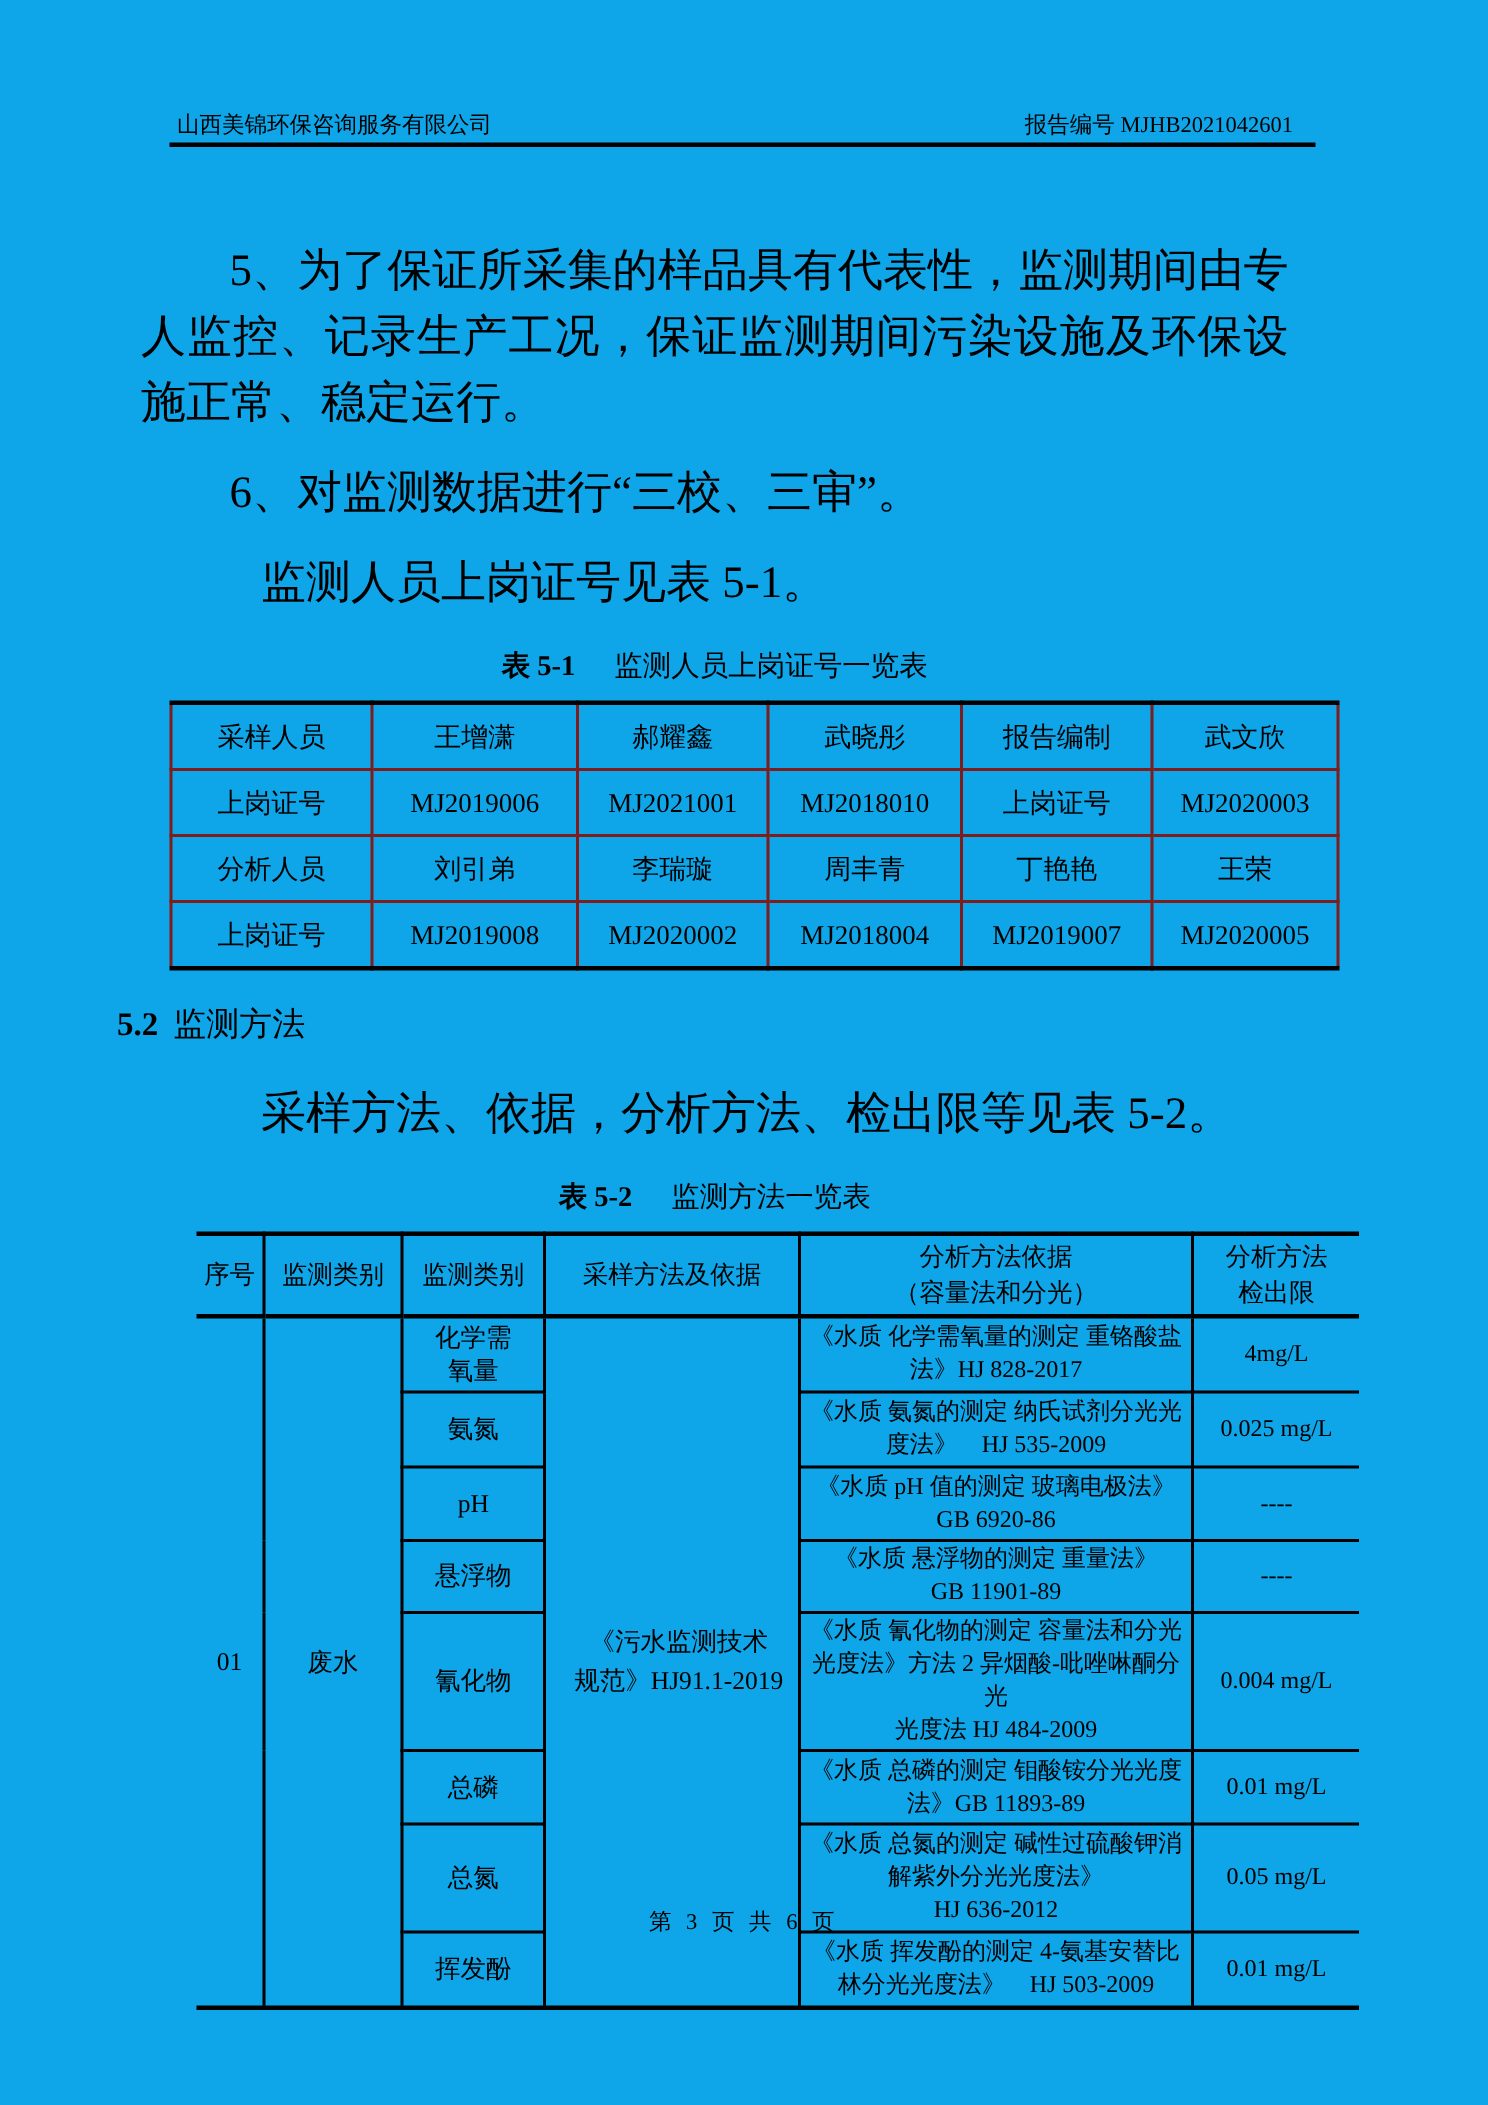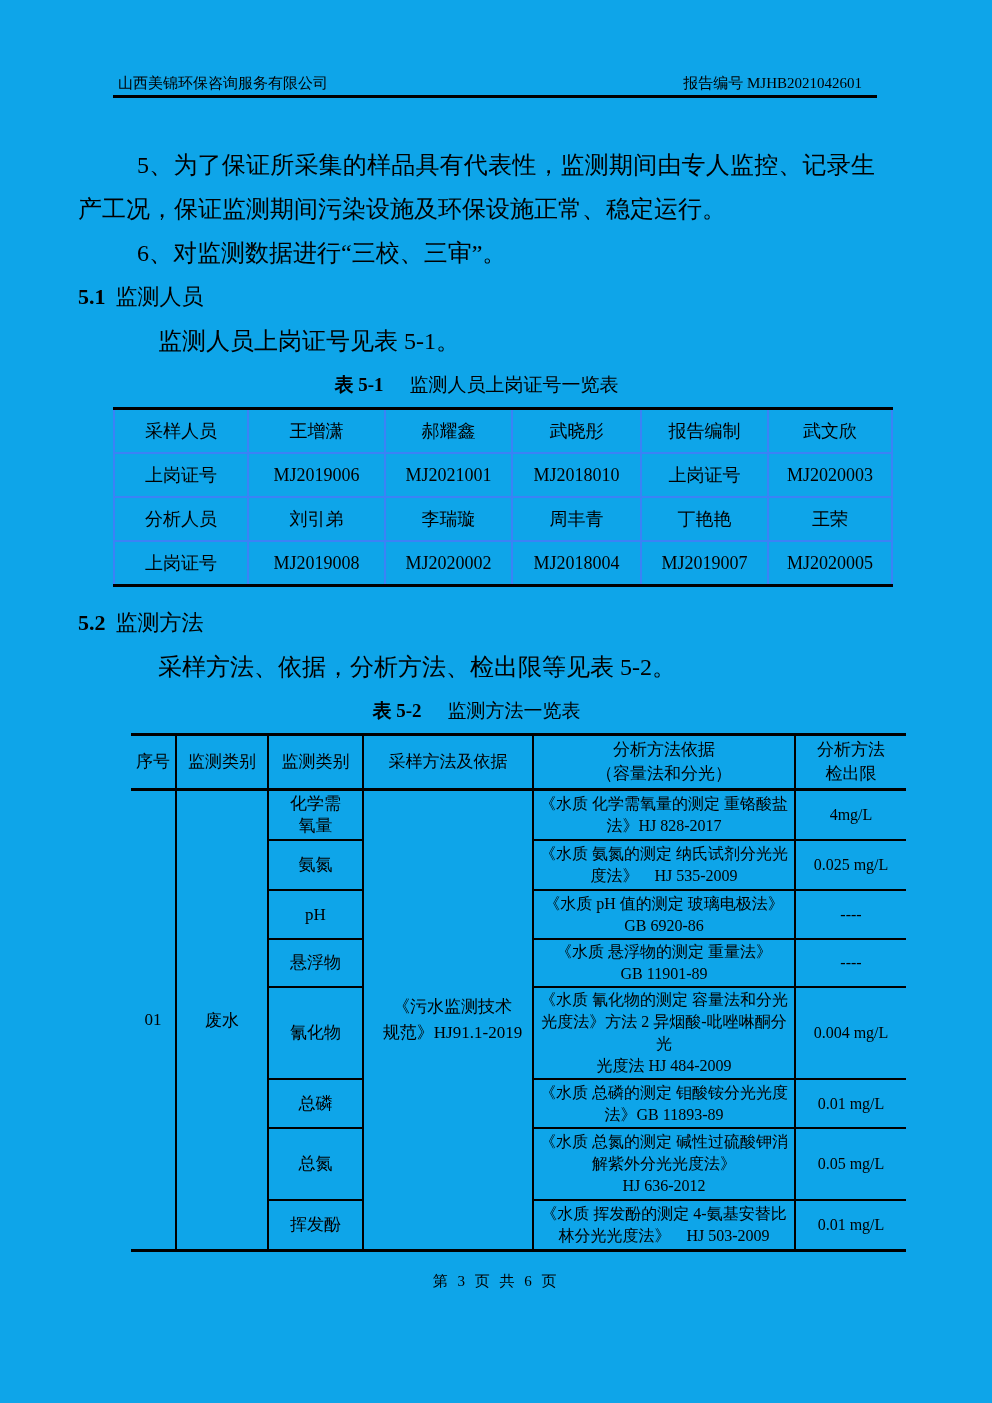--- a/index.html
+++ b/index.html
@@ -11,33 +11,33 @@
     color:#000;
     font-family:"Liberation Serif","DejaVu Serif",serif;
     overflow:hidden;
   }
   
   .hdr-company { position:absolute; left:118px; top:74px; font-size:15px; }
   .hdr-report  { position:absolute; right:130px; top:74px; font-size:15px; }
   .hdr-rule    { position:absolute; left:113px; right:115px; top:95px; height:3px; background:#000; }
   
   .content { position:absolute; left:78px; top:113px; width:797px; padding-top:30px; }
-  .para { margin:0; font-size:24px; line-height:44px; text-align:justify; }
+  .para { margin:16px; font-size:30px; line-height:44px; text-align:justify; }
   .ind-num { text-indent:59px; }
   .ind-std { text-indent:80px; }
   .h2 { margin:0; font-size:22px; line-height:44px; }
   .h2 .hnum { font-weight:bold; margin-right:10px; }
   .caption { margin:4px; text-align:center; font-size:19px; line-height:36px; }
   .caption .cap-label { font-weight:bold; margin-right:26px; }
   
   table { border-collapse:collapse; table-layout:fixed; }
   
   .t51 { width:778px; margin-left:35px;
          border:2px solid #000; border-top-width:3px; border-bottom-width:3px; }
-  .t51 td { border:2px solid #3b82f6; height:42px; padding:0 2px;
+  .t51 td { border:2px solid #7f1d1d; height:42px; padding:0 2px;
             text-align:center; vertical-align:middle; font-size:18px; }
   
   .t52 { width:775px; margin-left:53px;
          border-top:3px solid #000; border-bottom:3px solid #000; }
   .t52 th, .t52 td { border:2px solid #000; padding:1px 3px;
          text-align:center; vertical-align:middle; font-size:17px; font-weight:normal; }
   .t52 thead th { border-bottom:3px solid #000; height:50px; line-height:24px; }
   .t52 .no-l { border-left:none; }
   .t52 .no-r { border-right:none; }
   .pre { white-space:pre-line; }
@@ -56,21 +56,20 @@
 
   <div class="hdr-company">山西美锦环保咨询服务有限公司</div>
   <div class="hdr-report">报告编号 MJHB2021042601</div>
   <div class="hdr-rule"></div>
 
   <div class="content">
 
     <p class="para ind-num">5、为了保证所采集的样品具有代表性，监测期间由专人监控、记录生产工况，保证监测期间污染设施及环保设施正常、稳定运行。</p>
     <p class="para ind-num">6、对监测数据进行“三校、三审”。</p>
 
-    <p class="h2"><span class="hnum">5.1</span><span>监测人员</span></p>
 
     <p class="para ind-std">监测人员上岗证号见表 5-1。</p>
 
     <p class="caption"><span class="cap-label">表 5-1</span><span>监测人员上岗证号一览表</span></p>
 
     <table class="t51">
       <colgroup>
         <col style="width:134px">
           <col style="width:137px">
           <col style="width:127px">

